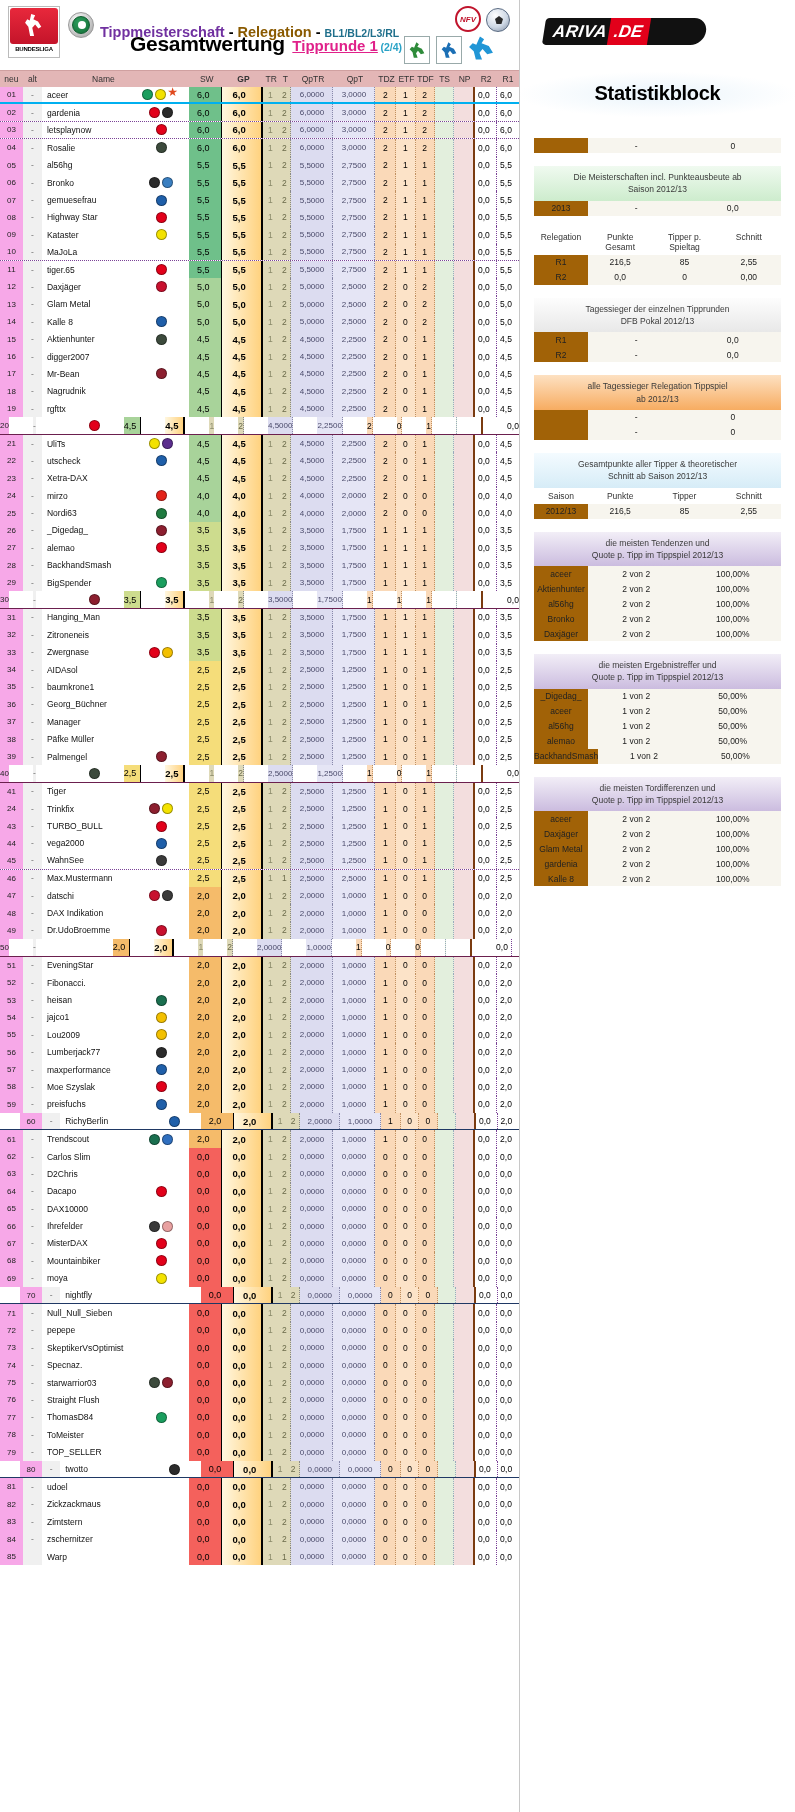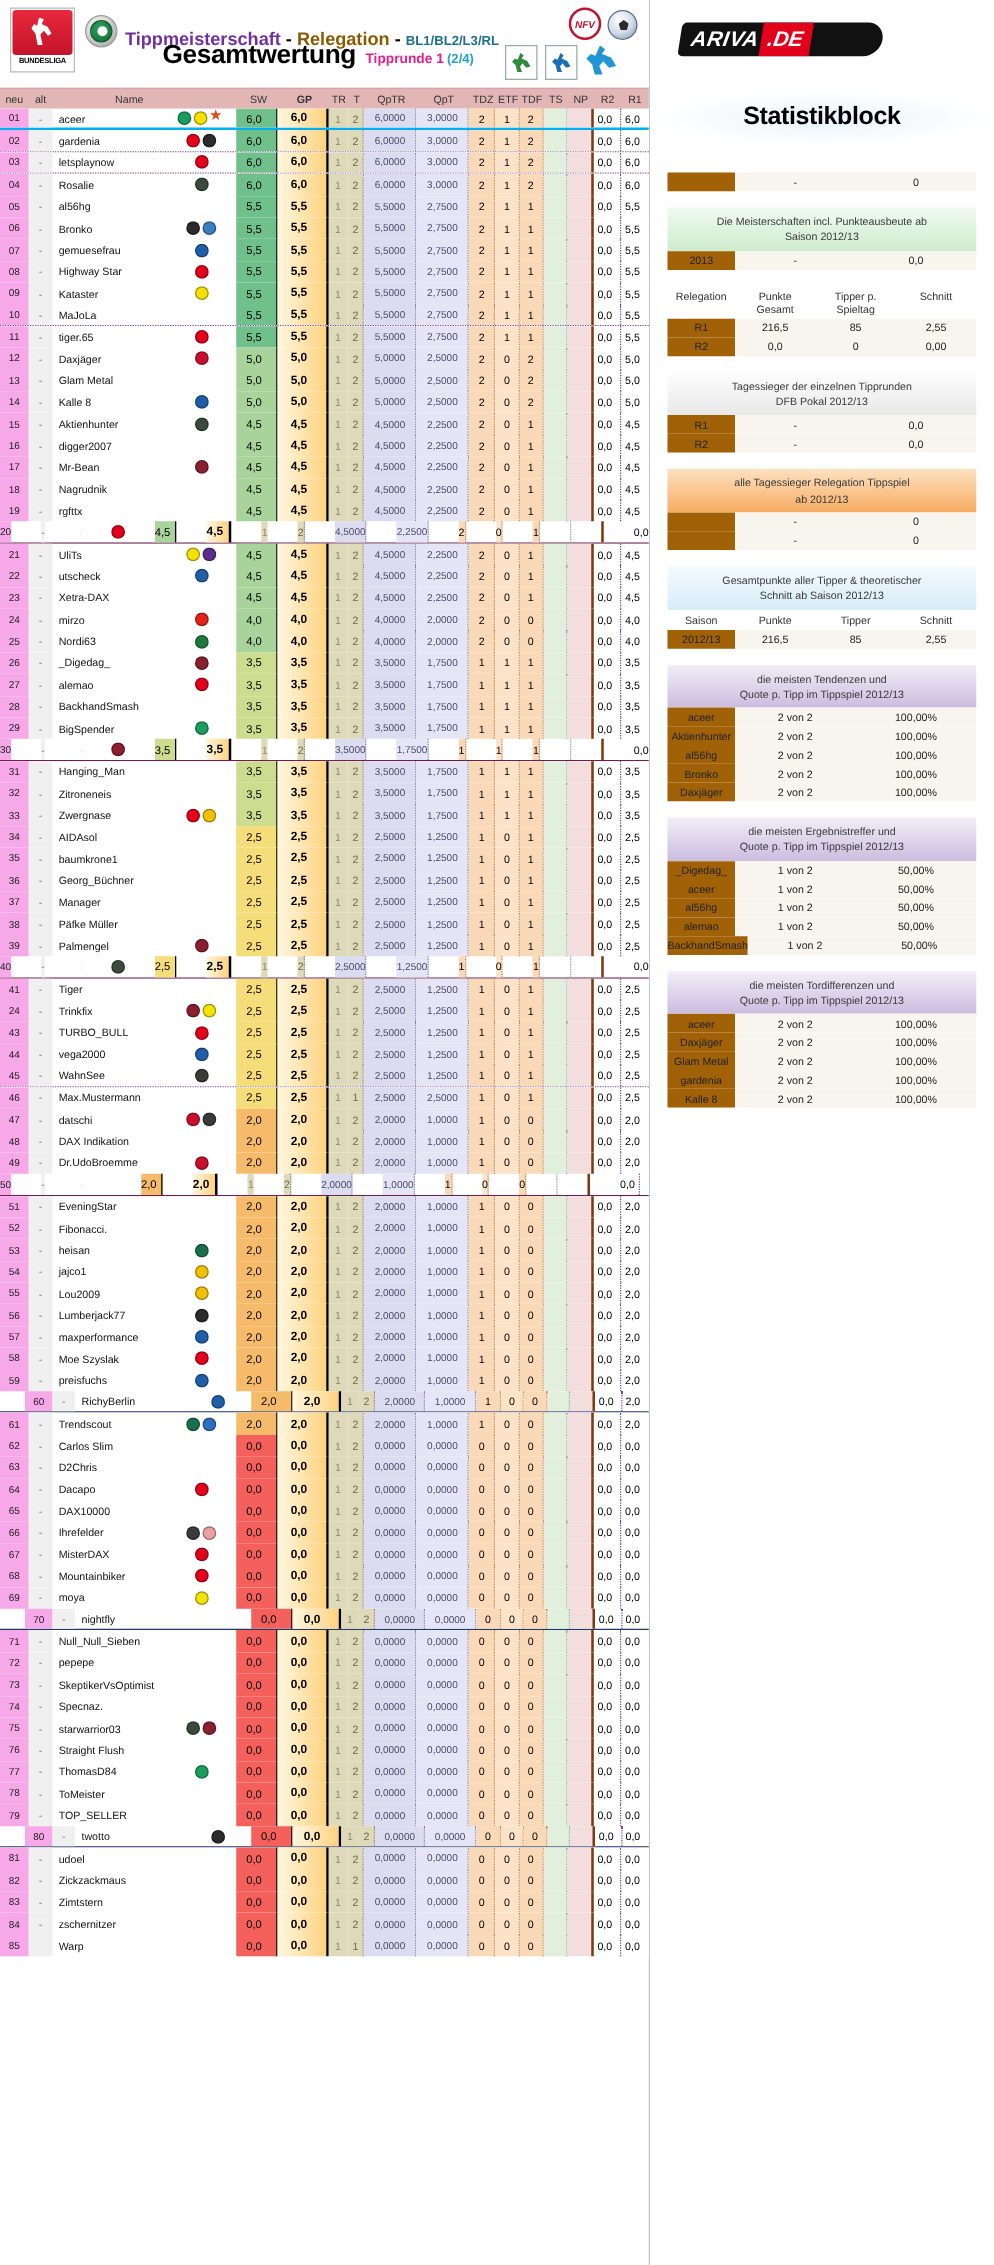--- a/index.html
+++ b/index.html
@@ -60,21 +60,21 @@
   }
   .title-line1 .t1 { color:#7030a0; }
   .title-line1 .dash { color:#000; font-weight:bold; }
   .title-line1 .t2 { color:#8a5a00; }
   .title-line1 .t3 { color:#1f6f8b; font-size:10.5px; }
 
   .title-line2 {
     position:absolute; left:130px; top:32px; width:330px; white-space:nowrap;
   }
   .title-line2 .big { font-size:21px; font-weight:bold; color:#000; letter-spacing:-0.3px; }
-  .title-line2 .tr { font-size:11px; font-weight:bold; color:#e0218a; margin-left:5px; }
+  .title-line2 .tr { font-size:15px; font-weight:bold; color:#e0218a; margin-left:5px;text-decoration:underline; }
   .title-line2 .frac { font-size:10.5px; font-weight:bold; color:#2aa3c7; }
 
   .badge-nfv {
     position:absolute; left:455px; top:6px; width:26px; height:26px; border-radius:50%;
     border:2px solid #c0142c; background:#fff; color:#c0142c;
     font-size:8px; font-weight:bold; display:flex; align-items:center; justify-content:center;
     font-style:italic;
   }
   .badge-ball {
     position:absolute; left:486px; top:8px; width:24px; height:24px; border-radius:50%;

